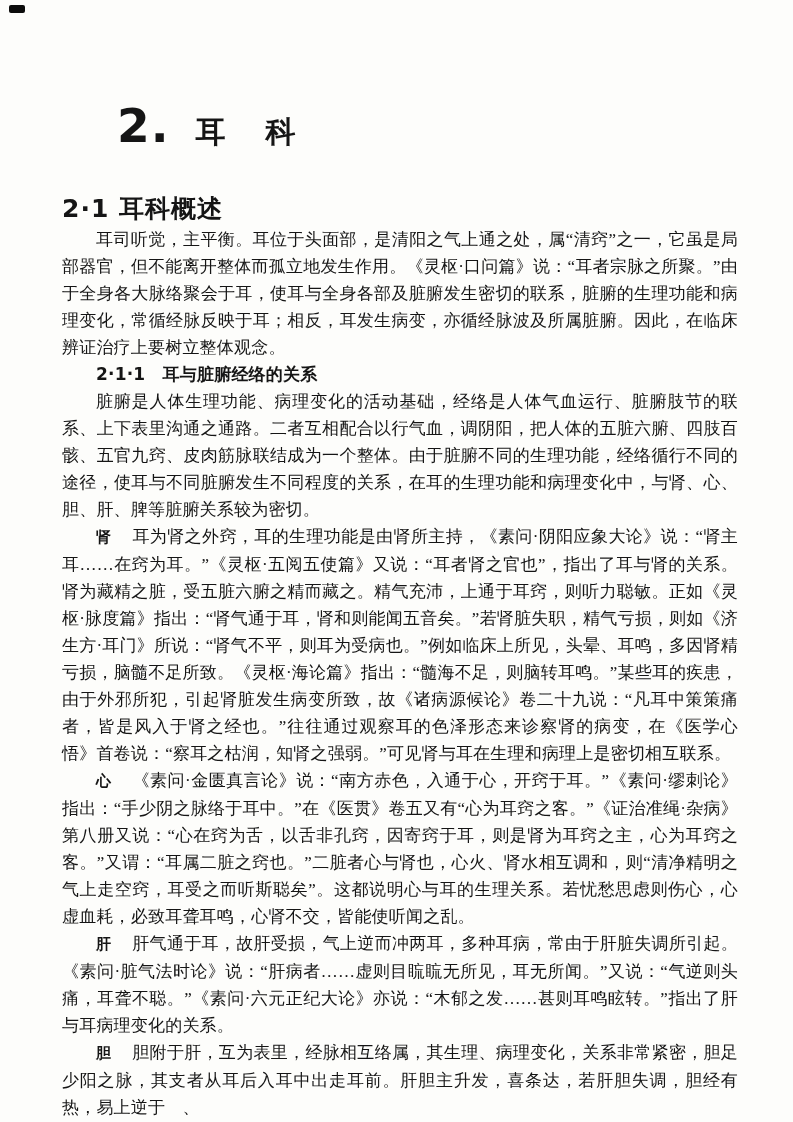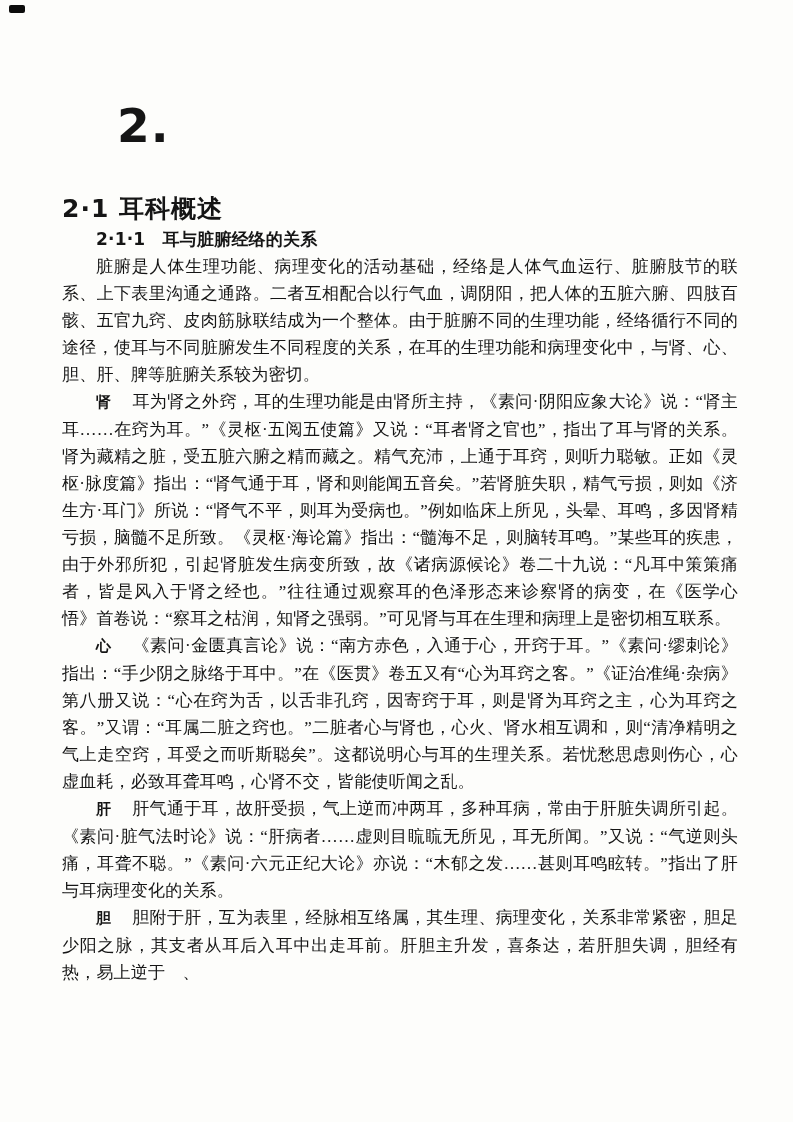--- a/index.html
+++ b/index.html
@@ -81,25 +81,27 @@
   }
 </style>
 </head>
 <body>
 
 <div class="page">
   <div class="ink-smudge"></div>
 
   <div class="chapter-header">
     <span class="chapter-number">2.</span>
+    <span class="chapter-title">耳科</span>
   </div>
 
   <h2 class="section-heading">2·1 耳科概述</h2>
 
   <div class="content-flow">
+      <p class="para">耳司听觉，主平衡。耳位于头面部，是清阳之气上通之处，属“清窍”之一，它虽是局部器官，但不能离开整体而孤立地发生作用。《灵枢·口问篇》说：“耳者宗脉之所聚。”由于全身各大脉络聚会于耳，使耳与全身各部及脏腑发生密切的联系，脏腑的生理功能和病理变化，常循经脉反映于耳；相反，耳发生病变，亦循经脉波及所属脏腑。因此，在临床辨证治疗上要树立整体观念。</p>
       <h3 class="subheading">2·1·1　耳与脏腑经络的关系</h3>
       <p class="para">脏腑是人体生理功能、病理变化的活动基础，经络是人体气血运行、脏腑肢节的联系、上下表里沟通之通路。二者互相配合以行气血，调阴阳，把人体的五脏六腑、四肢百骸、五官九窍、皮肉筋脉联结成为一个整体。由于脏腑不同的生理功能，经络循行不同的途径，使耳与不同脏腑发生不同程度的关系，在耳的生理功能和病理变化中，与肾、心、胆、肝、脾等脏腑关系较为密切。</p>
       <p class="para"><span class="organ-label">肾</span>耳为肾之外窍，耳的生理功能是由肾所主持，《素问·阴阳应象大论》说：“肾主耳……在窍为耳。”《灵枢·五阅五使篇》又说：“耳者肾之官也”，指出了耳与肾的关系。肾为藏精之脏，受五脏六腑之精而藏之。精气充沛，上通于耳窍，则听力聪敏。正如《灵枢·脉度篇》指出：“肾气通于耳，肾和则能闻五音矣。”若肾脏失职，精气亏损，则如《济生方·耳门》所说：“肾气不平，则耳为受病也。”例如临床上所见，头晕、耳鸣，多因肾精亏损，脑髓不足所致。《灵枢·海论篇》指出：“髓海不足，则脑转耳鸣。”某些耳的疾患，由于外邪所犯，引起肾脏发生病变所致，故《诸病源候论》卷二十九说：“凡耳中策策痛者，皆是风入于肾之经也。”往往通过观察耳的色泽形态来诊察肾的病变，在《医学心悟》首卷说：“察耳之枯润，知肾之强弱。”可见肾与耳在生理和病理上是密切相互联系。</p>
       <p class="para"><span class="organ-label">心</span>《素问·金匮真言论》说：“南方赤色，入通于心，开窍于耳。”《素问·缪刺论》指出：“手少阴之脉络于耳中。”在《医贯》卷五又有“心为耳窍之客。”《证治准绳·杂病》第八册又说：“心在窍为舌，以舌非孔窍，因寄窍于耳，则是肾为耳窍之主，心为耳窍之客。”又谓：“耳属二脏之窍也。”二脏者心与肾也，心火、肾水相互调和，则“清净精明之气上走空窍，耳受之而听斯聪矣”。这都说明心与耳的生理关系。若忧愁思虑则伤心，心虚血耗，必致耳聋耳鸣，心肾不交，皆能使听闻之乱。</p>
       <p class="para"><span class="organ-label">肝</span>肝气通于耳，故肝受损，气上逆而冲两耳，多种耳病，常由于肝脏失调所引起。《素问·脏气法时论》说：“肝病者……虚则目䀮䀮无所见，耳无所闻。”又说：“气逆则头痛，耳聋不聪。”《素问·六元正纪大论》亦说：“木郁之发……甚则耳鸣眩转。”指出了肝与耳病理变化的关系。</p>
       <p class="para"><span class="organ-label">胆</span>胆附于肝，互为表里，经脉相互络属，其生理、病理变化，关系非常紧密，胆足少阳之脉，其支者从耳后入耳中出走耳前。肝胆主升发，喜条达，若肝胆失调，胆经有热，易上逆于　、</p>
     </div>
 </div>
 
 </body></html>

